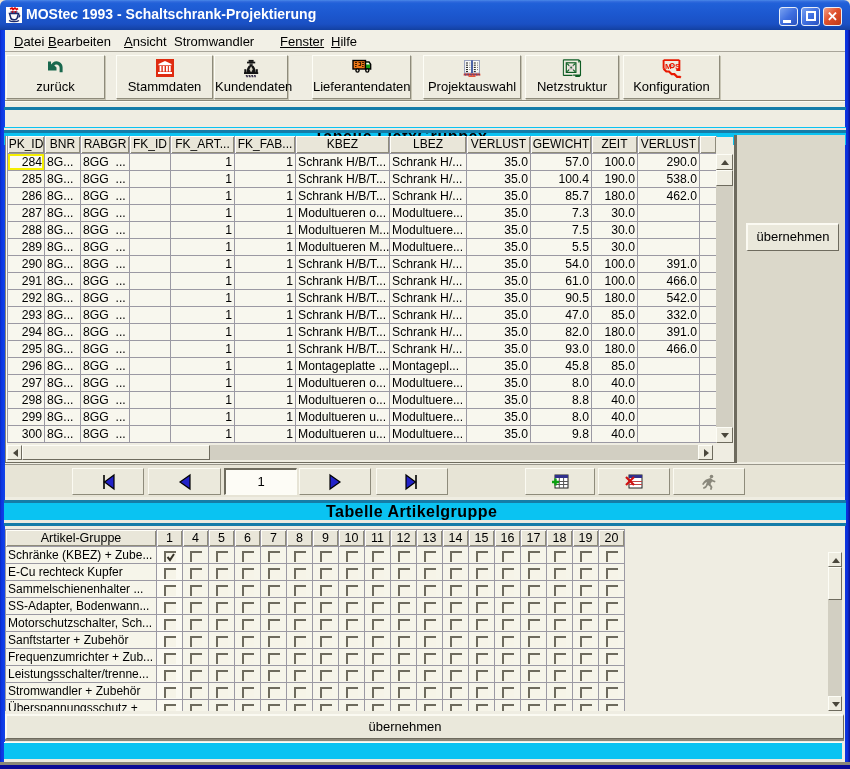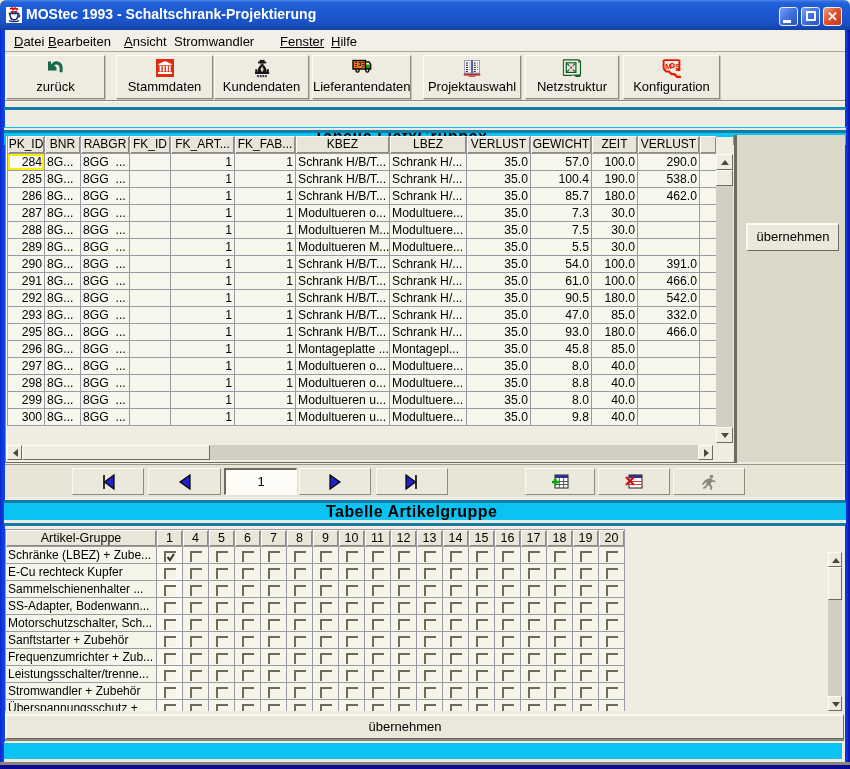--- a/index.html
+++ b/index.html
@@ -98,21 +98,21 @@
           <path d="M9 2 L15.5 5 H2.5 Z" fill="#fff"></path>
           <rect x="2.5" y="5" width="13" height="1.3" fill="#fff"></rect>
           <rect x="3.6" y="7" width="1.8" height="5.5" fill="#fff"></rect>
           <rect x="6.8" y="7" width="1.8" height="5.5" fill="#fff"></rect>
           <rect x="10" y="7" width="1.8" height="5.5" fill="#fff"></rect>
           <rect x="12.9" y="7" width="1.8" height="5.5" fill="#fff"></rect>
           <rect x="2" y="13" width="14" height="2" fill="#fff"></rect>
         </svg></span>
       <span class="lb">Stammdaten</span>
     </div>
-    <div class="tbtn" style="left:209px;width:95px;">
+    <div class="tbtn" style="left:209px;width:74px;">
       <span class="ic"><svg width="18" height="19" viewBox="0 0 18 19">
           <rect x="6.6" y="0.9" width="5" height="2" fill="#141414"></rect>
           <rect x="5" y="2.7" width="8.2" height="1.7" fill="#141414"></rect>
           <rect x="7.5" y="4.4" width="3.2" height="1.5" fill="#262626"></rect>
           <path d="M4.4 14 C4.8 8.4 6.5 5.9 9.1 5.9 C11.7 5.9 13.4 8.4 13.8 14 Z" fill="#141414"></path>
           <path d="M9.1 7.2 l-1.7 3.1 1.7 3.1 1.7-3.1 z" fill="#d4d1c2"></path>
           <rect x="2.3" y="10.2" width="2" height="3.8" fill="#141414"></rect>
           <rect x="13.8" y="10.2" width="2" height="3.8" fill="#141414"></rect>
           <rect x="2" y="13.2" width="14.2" height="1.8" fill="#141414"></rect>
           <path d="M3.8 16.6 h10.6 M4.3 17.8 h9.6" stroke="#38304a" stroke-width="1.1" stroke-dasharray="1.8 0.9"></path>
@@ -355,20 +355,35 @@
         <td class="r">1</td>
         <td class="l">Schrank H/B/T...</td>
         <td class="l">Schrank H/...</td>
         <td class="r">35.0</td>
         <td class="r">47.0</td>
         <td class="r">85.0</td>
         <td class="r">332.0</td>
         <td></td>
       </tr>
       <tr>
+        <td class="r">294</td>
+        <td class="l">8G...</td>
+        <td class="l">8GG&nbsp;&nbsp;...</td>
+        <td></td>
+        <td class="r">1</td>
+        <td class="r">1</td>
+        <td class="l">Schrank H/B/T...</td>
+        <td class="l">Schrank H/...</td>
+        <td class="r">35.0</td>
+        <td class="r">82.0</td>
+        <td class="r">180.0</td>
+        <td class="r">391.0</td>
+        <td></td>
+      </tr>
+      <tr>
         <td class="r">295</td>
         <td class="l">8G...</td>
         <td class="l">8GG&nbsp;&nbsp;...</td>
         <td></td>
         <td class="r">1</td>
         <td class="r">1</td>
         <td class="l">Schrank H/B/T...</td>
         <td class="l">Schrank H/...</td>
         <td class="r">35.0</td>
         <td class="r">93.0</td>
@@ -570,21 +585,21 @@
         <th>13</th>
         <th>14</th>
         <th>15</th>
         <th>16</th>
         <th>17</th>
         <th>18</th>
         <th>19</th>
         <th>20</th>
       </tr>
       <tr>
-        <td class="l">Schränke (LBEZ) + Zube...</td>
+        <td class="l">Schränke (KBEZ) + Zube...</td>
         <td style="background:#fbfaf2;">
           <div class="cb">
             <svg width="10" height="9" viewBox="0 0 10 9" style="position:absolute;left:0px;top:0px">
               <path d="M1.5 4 l2.5 3 4-6" stroke="#38342a" stroke-width="2" fill="none"></path>
             </svg>
           </div>
         </td>
         <td style="">
           <div class="cb"></div>
         </td>

